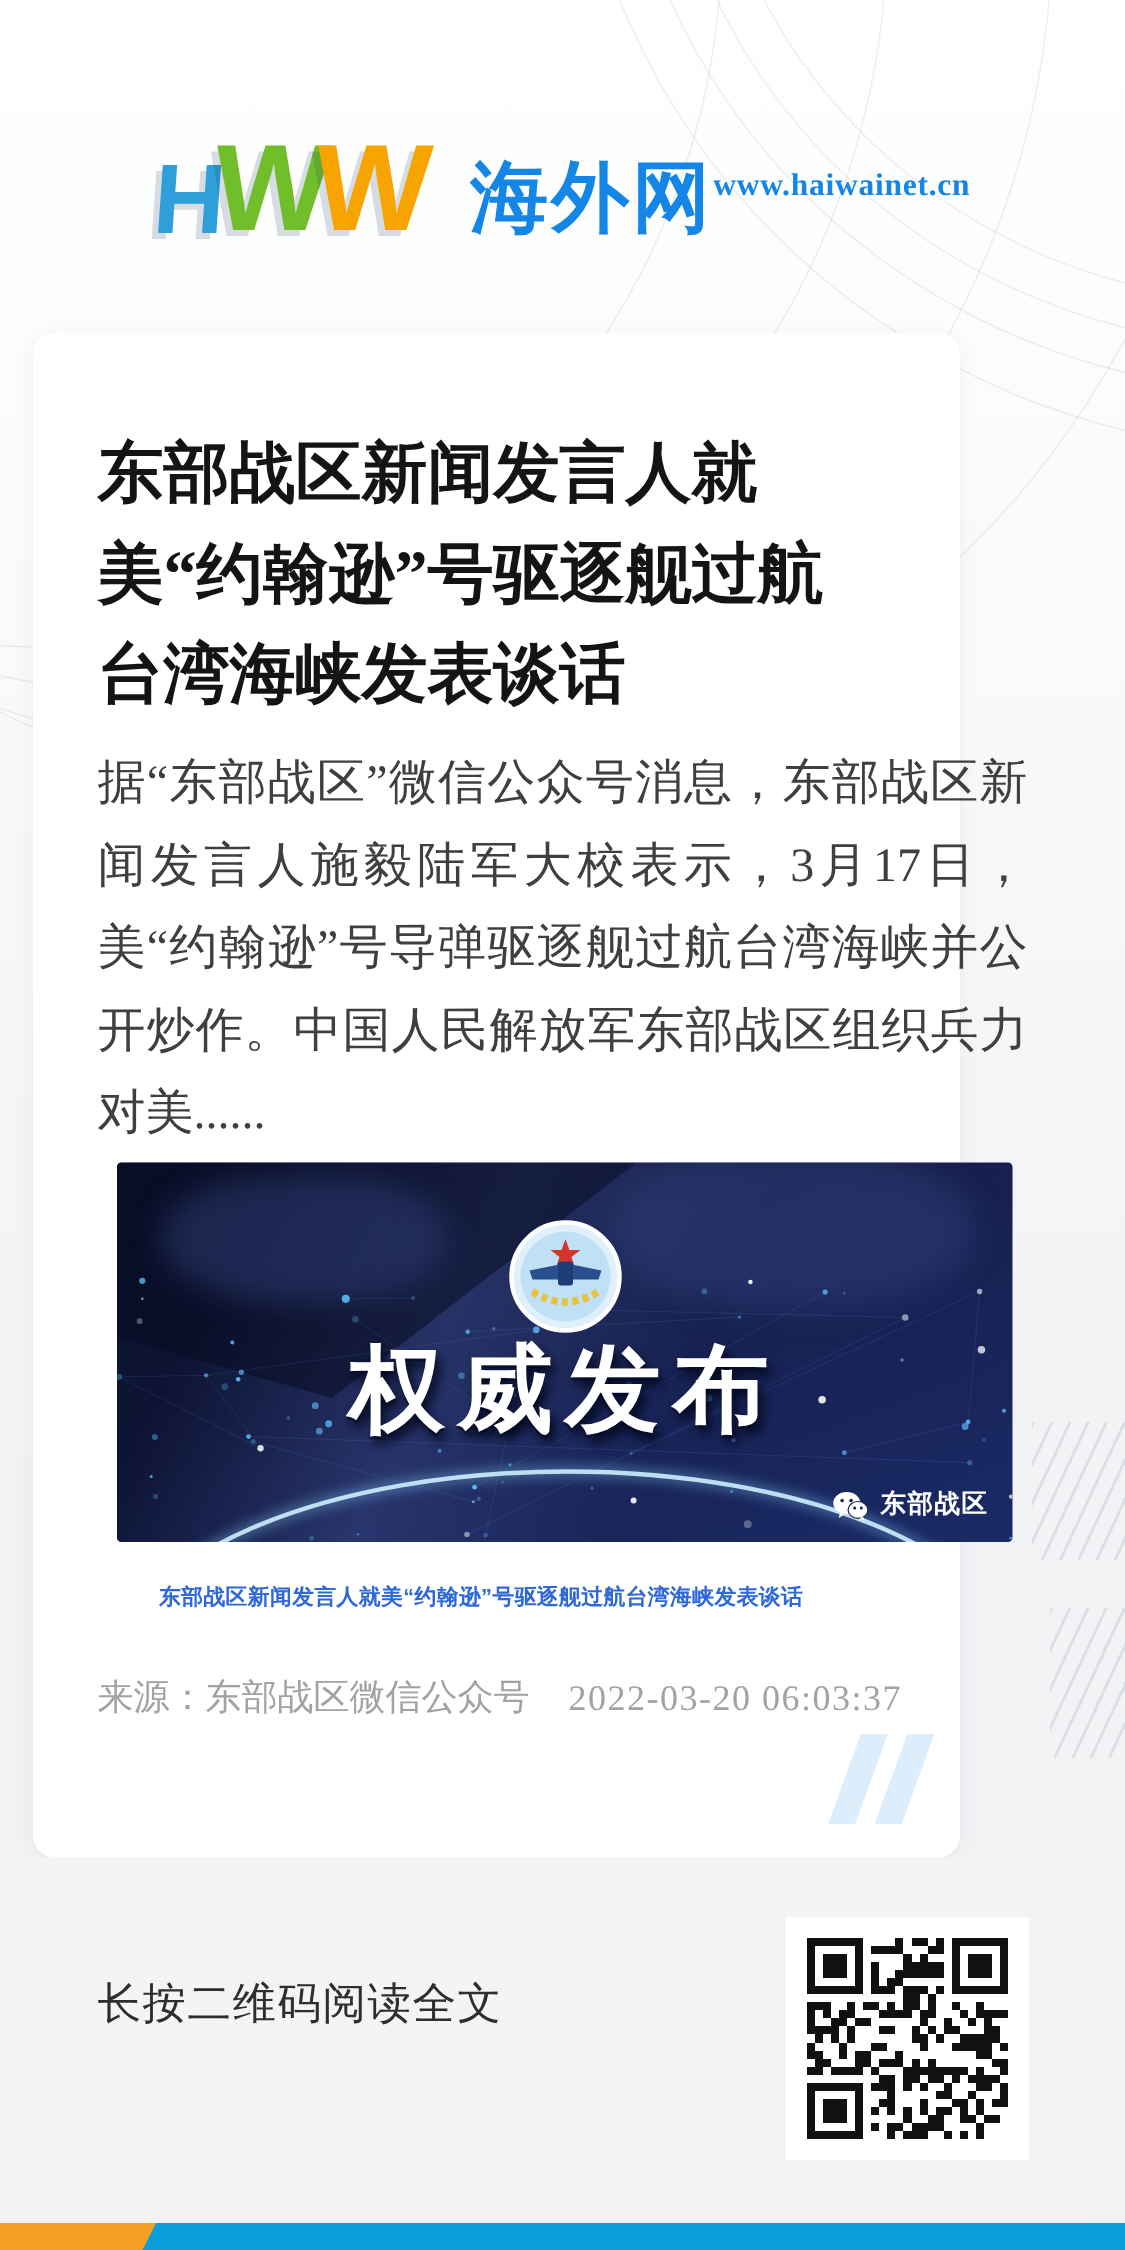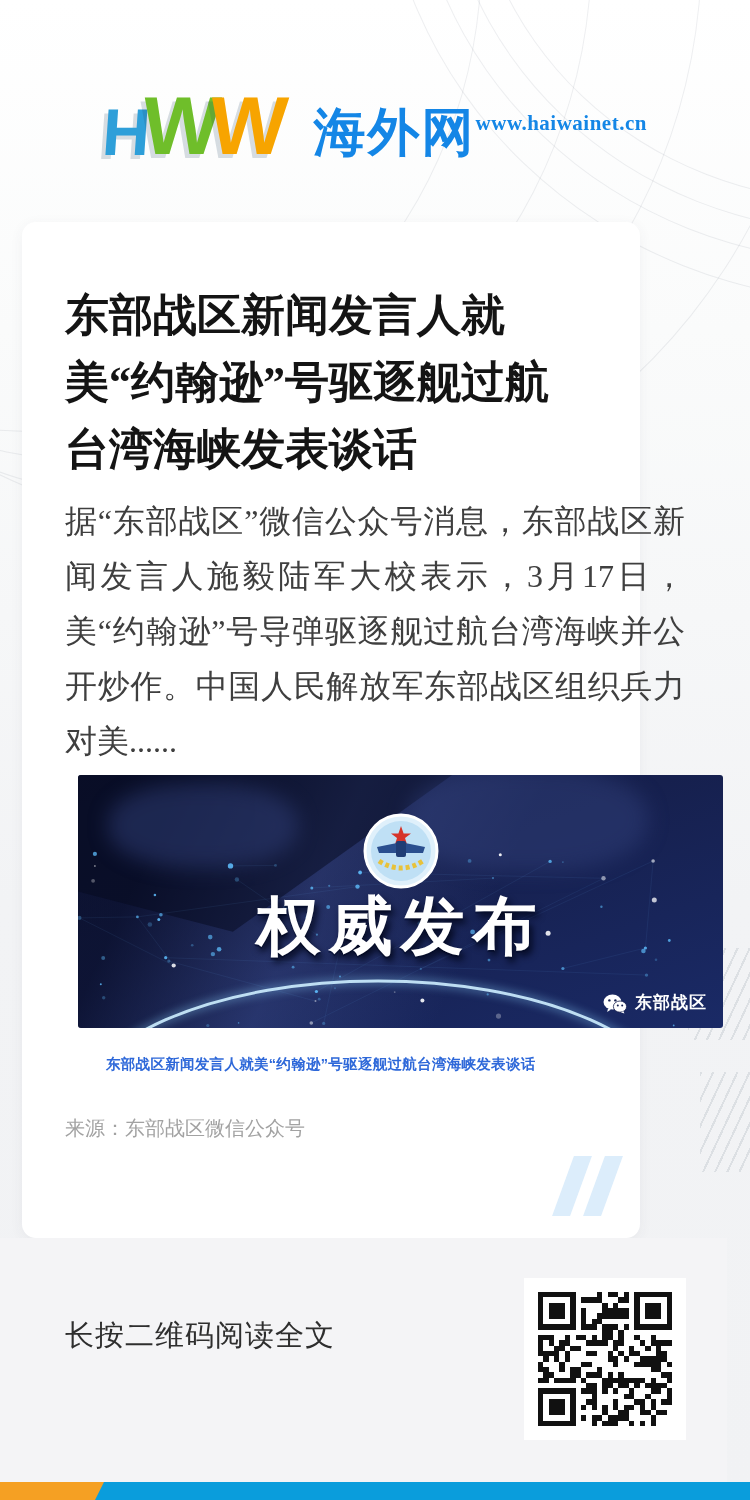--- a/index.html
+++ b/index.html
@@ -21,32 +21,32 @@
   .logo-text{display:flex;flex-direction:row;align-items:flex-start;}
   .site-name{font-family:"Liberation Serif","DejaVu Serif",serif;font-weight:700;font-size:52px;line-height:1;color:#1486E6;letter-spacing:2px;}
   .site-url{font-family:Liberation Serif, serif;font-weight:700;font-size:21px;color:#1486E6;margin-top:4px;letter-spacing:.5px;}
   
   .card{position:absolute;left:22px;top:222px;width:618px;height:1016px;background:#ffffff;border-radius:14px;
         box-shadow:0 3px 14px rgba(60,70,80,.06);}
   .title{position:absolute;left:43px;top:60px;width:620px;font-weight:700;font-size:44px;line-height:67px;color:#141414;}
   .body-text{position:absolute;left:43px;top:272px;width:620px;font-size:32px;line-height:55px;color:#3f3f3f;text-align:justify;}
   
   .banner{position:absolute;left:56px;top:553px;width:597px;height:253px;border-radius:3px;overflow:hidden;
-        background:linear-gradient(160deg,#121a40 0%,#16204e 45%,#1a2a66 100%);padding-left:48px;}
+        background:linear-gradient(160deg,#121a40 0%,#16204e 45%,#1a2a66 100%);}
   .banner .band{position:absolute;inset:0;background:linear-gradient(115deg,rgba(8,12,36,.6) 14%,rgba(82,100,170,.28) 38%,rgba(8,14,42,0) 62%);}
   .banner .wedge{position:absolute;inset:0;background:rgba(6,10,30,.5);clip-path:polygon(0 0,58% 0,24% 62%,0 46%);}
   .banner .blob{position:absolute;background:#31407a;opacity:.5;filter:blur(10px);border-radius:45%;}
   .banner .glowbase{position:absolute;inset:0;background:radial-gradient(ellipse 62% 55% at 50% 142%,rgba(45,130,230,.6),rgba(20,60,140,.25) 55%,transparent 72%);}
   .banner svg.netsvg{position:absolute;inset:0;}
   .badge{position:absolute;left:50%;top:38px;transform:translateX(-50%);}
   .banner-title{position:absolute;left:0;top:108px;width:100%;text-align:center;font-weight:900;font-size:64px;letter-spacing:8px;color:#ffffff;
         text-shadow:3px 5px 7px rgba(2,6,26,.95),0 2px 0 rgba(10,22,64,.85);}
   .watermark{position:absolute;right:16px;bottom:14px;display:flex;align-items:flex-end;gap:8px;color:#ffffff;font-weight:700;font-size:17px;letter-spacing:1px;}
   .caption{position:absolute;left:84px;top:833px;width:560px;font-weight:700;font-size:14.5px;color:#2E68D9;letter-spacing:.3px;}
-  .source-row{position:absolute;left:43px;top:893px;font-size:20px;color:#a2a2a2;display:flex;align-items:flex-end;}
+  .source-row{position:absolute;left:43px;top:893px;font-size:24px;color:#a2a2a2;display:flex;align-items:flex-end;}
   .source-row .dt{margin-left:26px;letter-spacing:1px;}
   .slashes{position:absolute;right:28px;top:934px;display:flex;gap:13px;transform:skewX(-20deg);}
   .slashes i{display:block;width:18px;height:60px;background:#dcedfb;}
   
   .footer{position:absolute;left:0;top:1238px;width:727px;height:262px;background:#f4f4f6;}
   .instruction{position:absolute;left:65px;top:78px;font-size:29px;color:#2e2e2e;letter-spacing:1px;}
   .share-from{position:absolute;left:65px;top:122px;font-size:25px;color:#aeaeae;letter-spacing:1px;}
   .qr-box{position:absolute;left:524px;top:40px;width:162px;height:162px;background:#ffffff;display:flex;align-items:center;justify-content:center;}
   .stripe{position:absolute;left:0;bottom:0;width:750px;height:18px;background:#0A9DDC;}
   .stripe-orange{position:absolute;left:0;bottom:0;width:120px;height:18px;background:#F5A023;clip-path:polygon(0 0,104px 0,95px 100%,0 100%);}
@@ -222,20 +222,21 @@
           <path d="M20.5 17.2 L21.4 19.6 L17.8 18.2 Z" fill="#ffffff"></path>
         </svg>
         <span>东部战区</span>
       </div>
     </div>
 
     <div class="caption sans">东部战区新闻发言人就美“约翰逊”号驱逐舰过航台湾海峡发表谈话</div>
 
     <div class="source-row serif">
       <span>来源：东部战区微信公众号</span>
+      <span class="dt">2022-03-20 06:03:37</span>
     </div>
 
     <div class="slashes">
         <i></i>
         <i></i>
       </div>
   </div>
 
   <div class="footer">
     <div class="instruction serif">长按二维码阅读全文</div>

